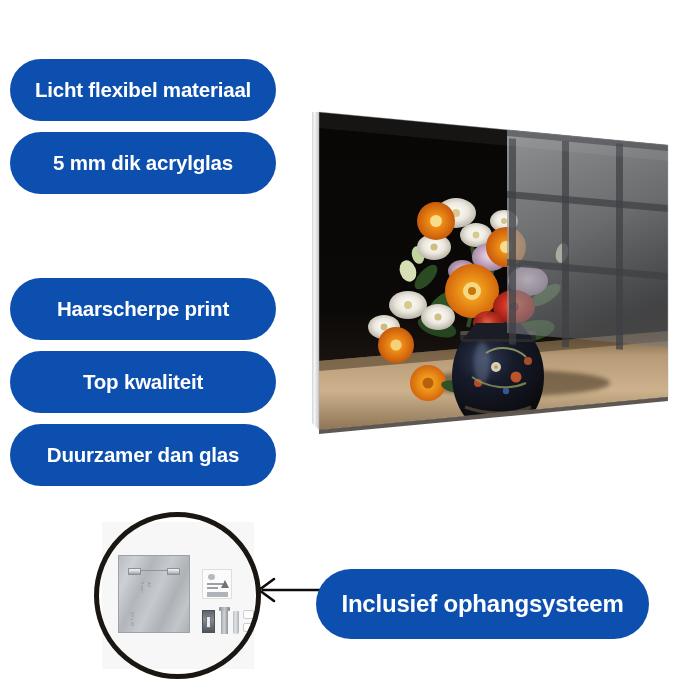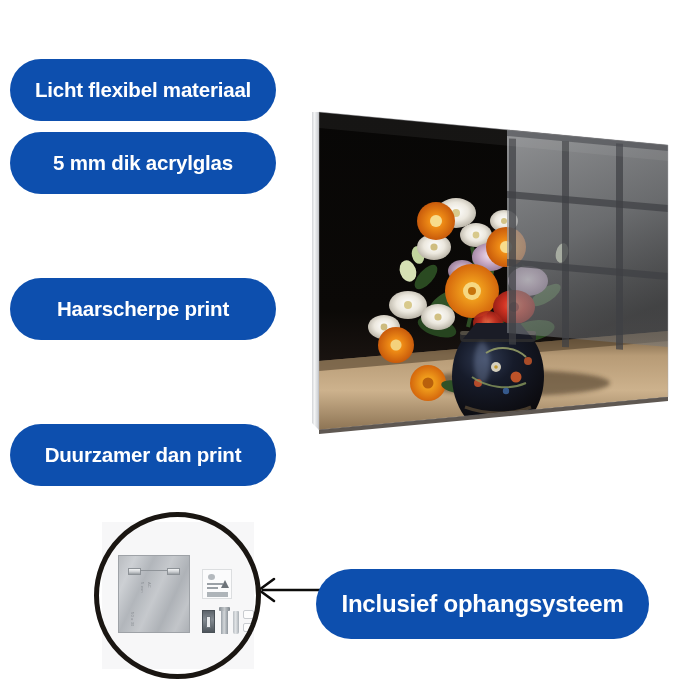--- a/index.html
+++ b/index.html
@@ -243,22 +243,23 @@
 
 <div id="stage" style="background: rgb(255, 255, 255);">
 
   <div class="badge badge-feature" id="badge-0" style="background: rgb(13, 79, 174); color: rgb(255, 255, 255);">Licht flexibel materiaal</div>
 
   <div class="badge badge-feature" id="badge-1" style="background: rgb(13, 79, 174); color: rgb(255, 255, 255);">5 mm dik acrylglas</div>
 
 
   <div class="badge badge-feature" id="badge-3" style="background: rgb(13, 79, 174); color: rgb(255, 255, 255);">Haarscherpe print</div>
 
-
-  <div class="badge badge-feature" id="badge-5" style="background: rgb(13, 79, 174); color: rgb(255, 255, 255);">Duurzamer dan print</div>
+  <div class="badge badge-feature" id="badge-4" style="background: rgb(13, 79, 174); color: rgb(255, 255, 255);">Top kwaliteit</div>
+
+  <div class="badge badge-feature" id="badge-5" style="background: rgb(13, 79, 174); color: rgb(255, 255, 255);">Duurzamer dan glas</div>
 
   <div id="art-panel">
     <svg id="art-svg" viewBox="0 0 380 350">
       <defs>
 
         <linearGradient id="gBack" x1="0" y1="0" x2="0" y2="1">
           <stop offset="0%" stop-color="#080706"></stop>
           <stop offset="62%" stop-color="#0b0907"></stop>
           <stop offset="78%" stop-color="#191310"></stop>
           <stop offset="100%" stop-color="#2b2018"></stop>

